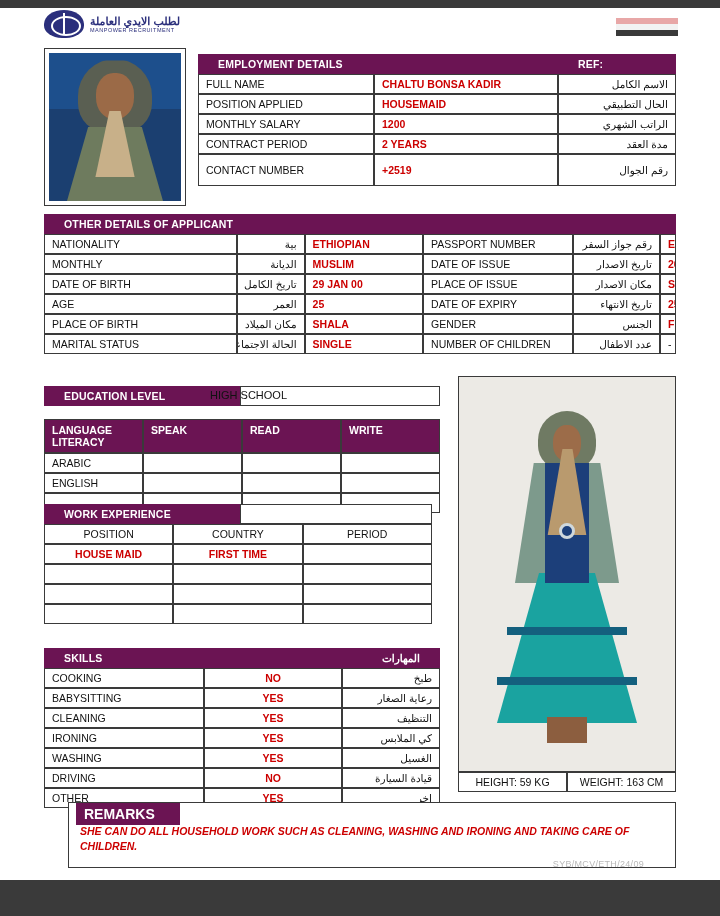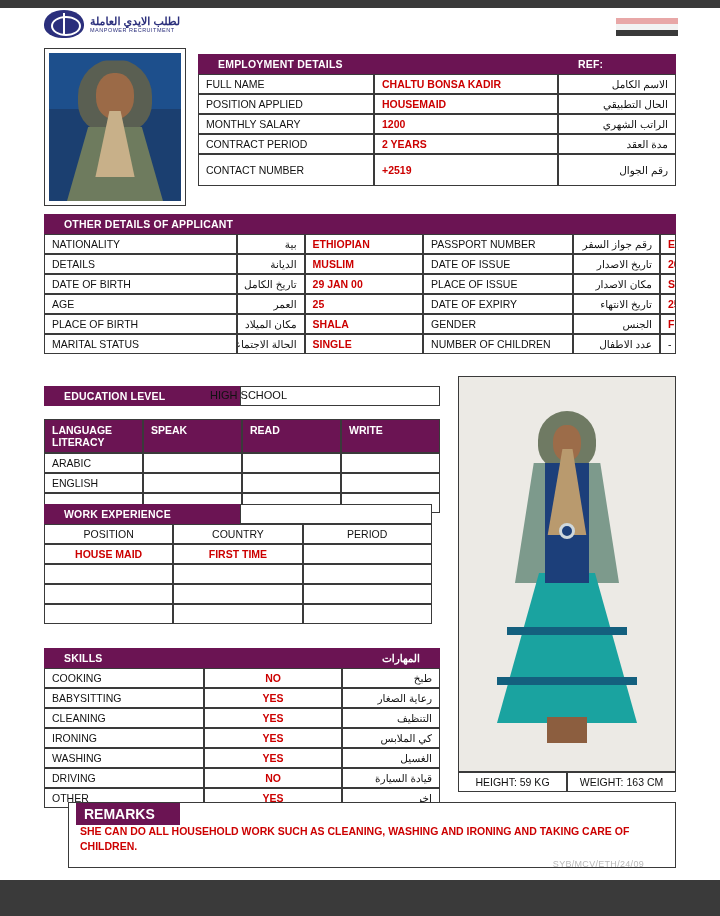--- a/index.html
+++ b/index.html
@@ -224,21 +224,21 @@
     position: absolute; left: 68px; top: 794px; width: 608px; height: 66px;
     border: 1px solid #3a3a3a; background: #ffffff;
   }
   .remarks-hdr {
     position: absolute; left: 76px; top: 795px; width: 104px;
     background: #6b1453; color: #fff; font-size: 14px; font-weight: bold;
     padding: 3px 8px;
   }
   .remarks-text {
     position: absolute; left: 80px; top: 816px; width: 560px;
-    font-size: 10.5px; color: #cc0000; font-weight: bold; line-height: 1.45;
+    font-size: 10.5px; color: #cc0000; font-weight: bold; line-height: 1.45; font-style: italic;
   }
   .ref-code {
     position: absolute; right: 76px; top: 851px;
     font-size: 9px; color: #b9b9b9; letter-spacing: .3px;
   }
 </style>
 </head>
 <body>
 
 <div class="page">
@@ -304,21 +304,21 @@
       <div class="orow">
         <div class="cell k1">NATIONALITY</div>
         <div class="cell a1">بية</div>
         <div class="cell v1 val">ETHIOPIAN</div>
         <div class="cell k2">PASSPORT NUMBER</div>
         <div class="cell a2">رقم جواز السفر</div>
         <div class="cell v2 val">EP-8889919</div>
       </div>
 
       <div class="orow">
-        <div class="cell k1">DETAILS</div>
+        <div class="cell k1">MONTHLY</div>
         <div class="cell a1">الديانة</div>
         <div class="cell v1 val">MUSLIM</div>
         <div class="cell k2">DATE OF ISSUE</div>
         <div class="cell a2">تاريخ الاصدار</div>
         <div class="cell v2 val">26 JUN 24</div>
       </div>
 
       <div class="orow">
         <div class="cell k1">DATE OF BIRTH</div>
         <div class="cell a1">تاريخ الكامل</div>

